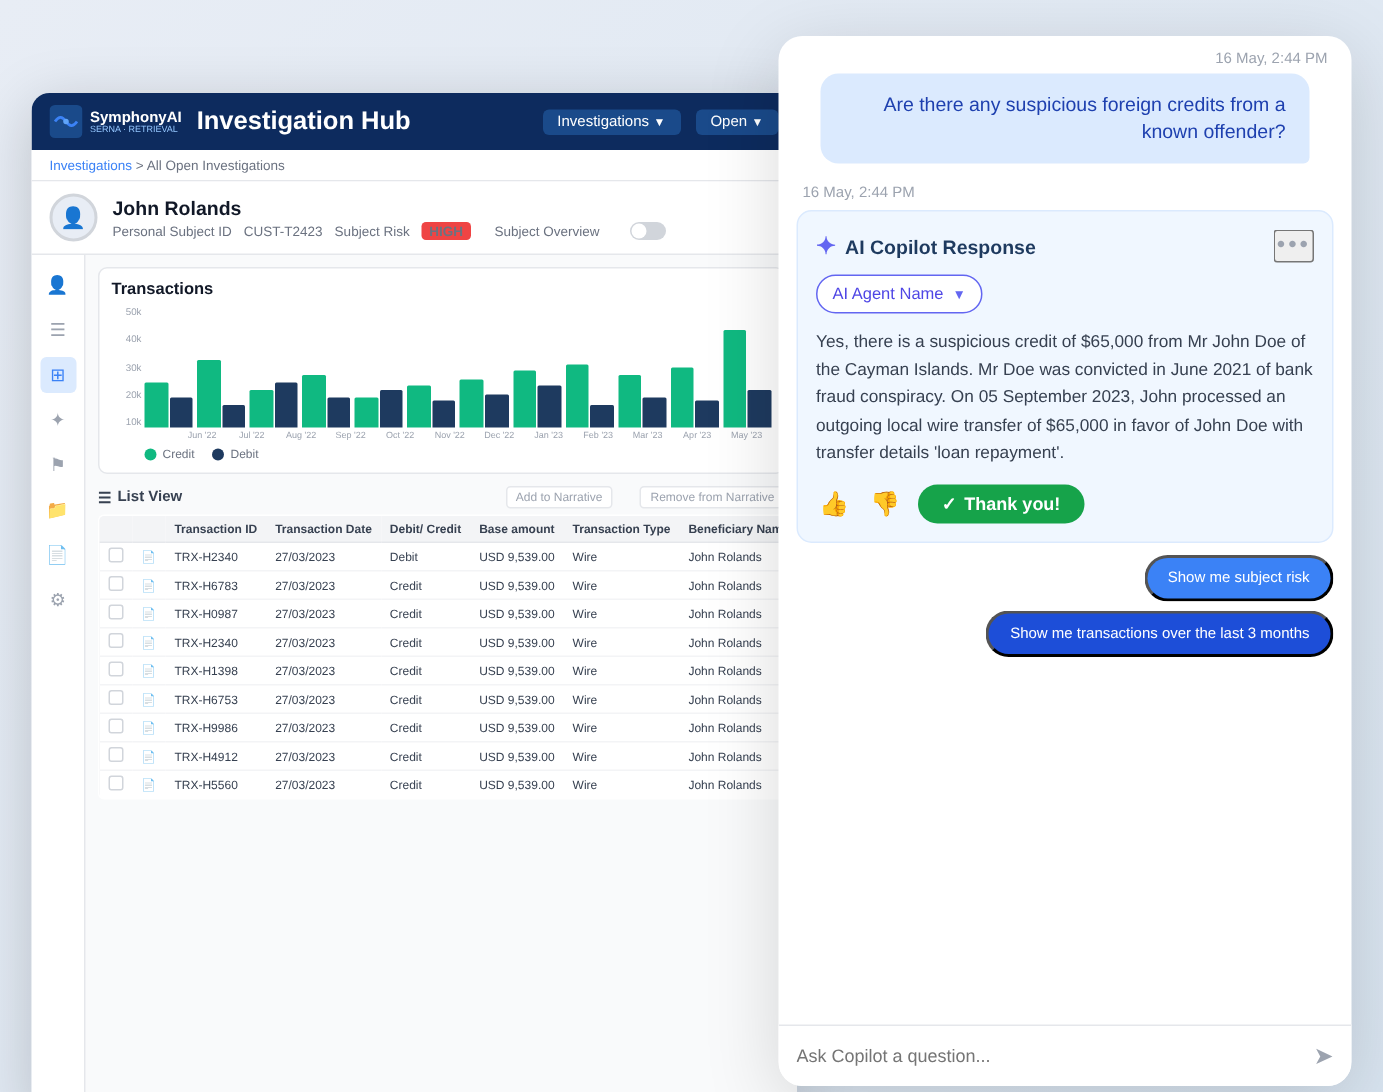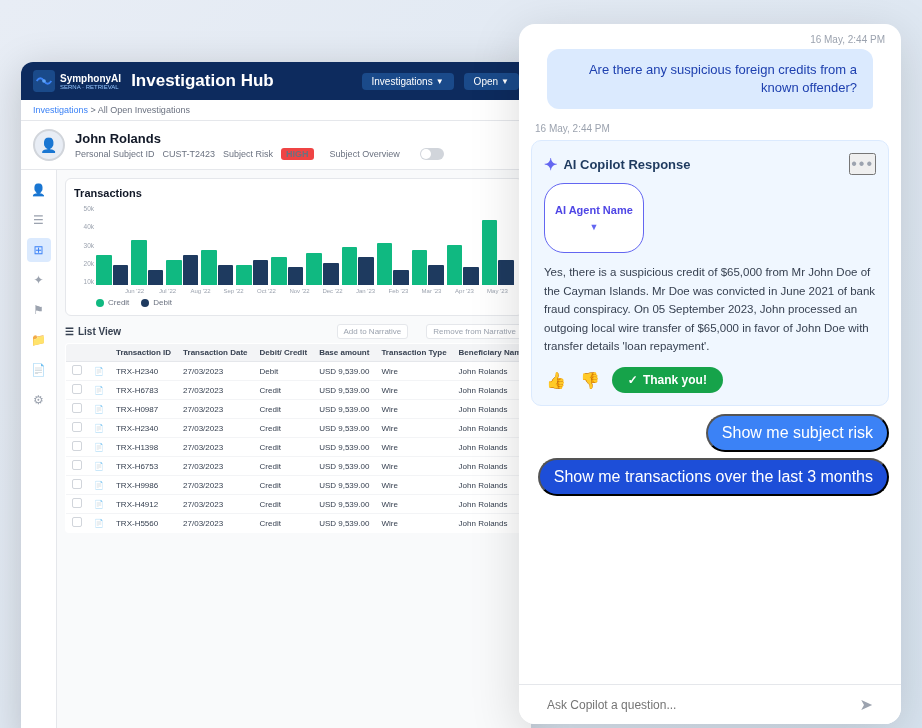--- a/index.html
+++ b/index.html
@@ -405,28 +405,27 @@
       letter-spacing: 2px;
     }
 
     
     .agent-name-dropdown {
       display: inline-flex;
       align-items: center;
       gap: 6px;
       border: 1.5px solid #6366f1;
       border-radius: 20px;
-      padding: 20px 10px;
+      padding: 6px 10px;
       font-size: 11px;
       color: #4f46e5;
-      font-weight: 700;
+      font-weight: 400;
       margin-bottom: 10px;
       cursor: pointer;
       background: #fff;
-      flex-direction: column;
     }
     .agent-chevron { font-size: 9px; color: #6366f1; }
 
     .ai-response-text {
       font-size: 11.5px;
       color: #374151;
       line-height: 1.6;
       margin-bottom: 12px;
     }
 
@@ -464,39 +463,39 @@
       display: flex;
       flex-direction: column;
       gap: 6px;
       padding: 0 12px;
       margin-bottom: 8px;
     }
     .chip {
       display: inline-block;
       padding: 8px 14px;
       border-radius: 20px;
-      font-size: 16px;
+      font-size: 10px;
       font-weight: 500;
       cursor: pointer;
       align-self: flex-end;
       text-align: right;
     }
     .chip.blue-light {
       background: #3b82f6;
       color: #fff;
     }
     .chip.blue-dark {
       background: #1d4ed8;
       color: #fff;
     }
 
     
     .copilot-input-area {
       margin-top: auto;
-      padding: 10px 28px;
+      padding: 10px 12px;
       border-top: 1px solid #e5e7eb;
       display: flex;
       align-items: center;
       gap: 8px;
       background: #fff;
     }
     .copilot-input {
       flex: 1;
       border: none;
       outline: none;

